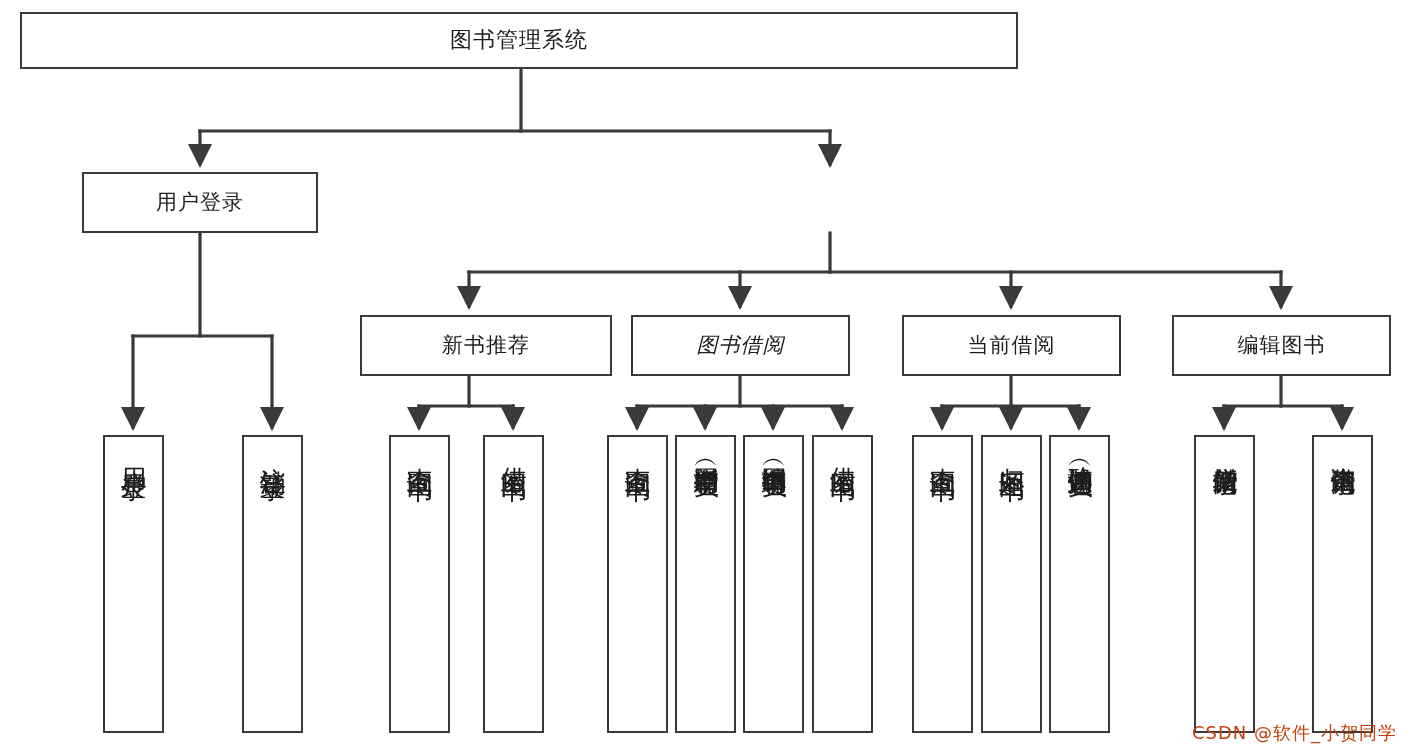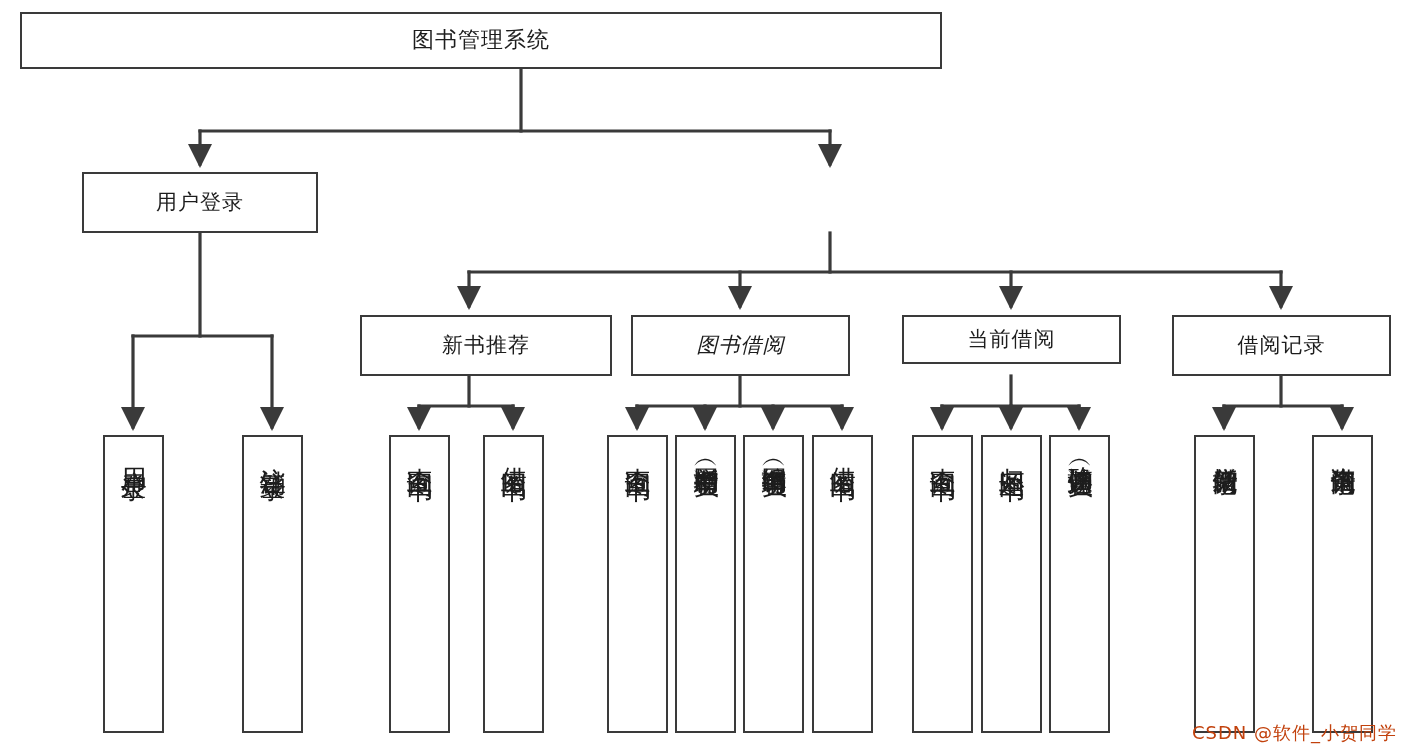--- a/index.html
+++ b/index.html
@@ -99,39 +99,39 @@
       <path d="M1011,406 L1011,427" marker-end="url(#arrow)"></path>
       <path d="M1079,406 L1079,427" marker-end="url(#arrow)"></path>
 
       <path d="M1281,376 L1281,406"></path>
       <path d="M1224,406 L1342,406"></path>
       <path d="M1224,406 L1224,427" marker-end="url(#arrow)"></path>
       <path d="M1342,406 L1342,427" marker-end="url(#arrow)"></path>
     </g>
   </svg>
 
-  <div class="node h root" style="left:20px;top:12px;width:922px;height:57px;">
+  <div class="node h root" style="left:20px;top:12px;width:998px;height:57px;">
     <span>图书管理系统</span>
   </div>
 
   <div class="node h" style="left:82px;top:172px;width:236px;height:61px;">
     <span>用户登录</span>
   </div>
 
   <div class="node h" style="left:360px;top:315px;width:252px;height:61px;">
     <span>新书推荐</span>
   </div>
   <div class="node h" style="left:631px;top:315px;width:219px;height:61px;font-style:italic;">
     <span>图书借阅</span>
   </div>
-  <div class="node h" style="left:902px;top:315px;width:219px;height:49px;">
+  <div class="node h" style="left:902px;top:315px;width:219px;height:61px;">
     <span>当前借阅</span>
   </div>
   <div class="node h" style="left:1172px;top:315px;width:219px;height:61px;">
-    <span>借阅记录</span>
+    <span>编辑图书</span>
   </div>
 
   <div class="node v" style="left:103px;top:435px;width:61px;height:298px;">
     <span class="vtext">用户登录</span>
   </div>
   <div class="node v" style="left:242px;top:435px;width:61px;height:298px;">
     <span class="vtext">注销登录</span>
   </div>
 
   <div class="node v" style="left:389px;top:435px;width:61px;height:298px;">

